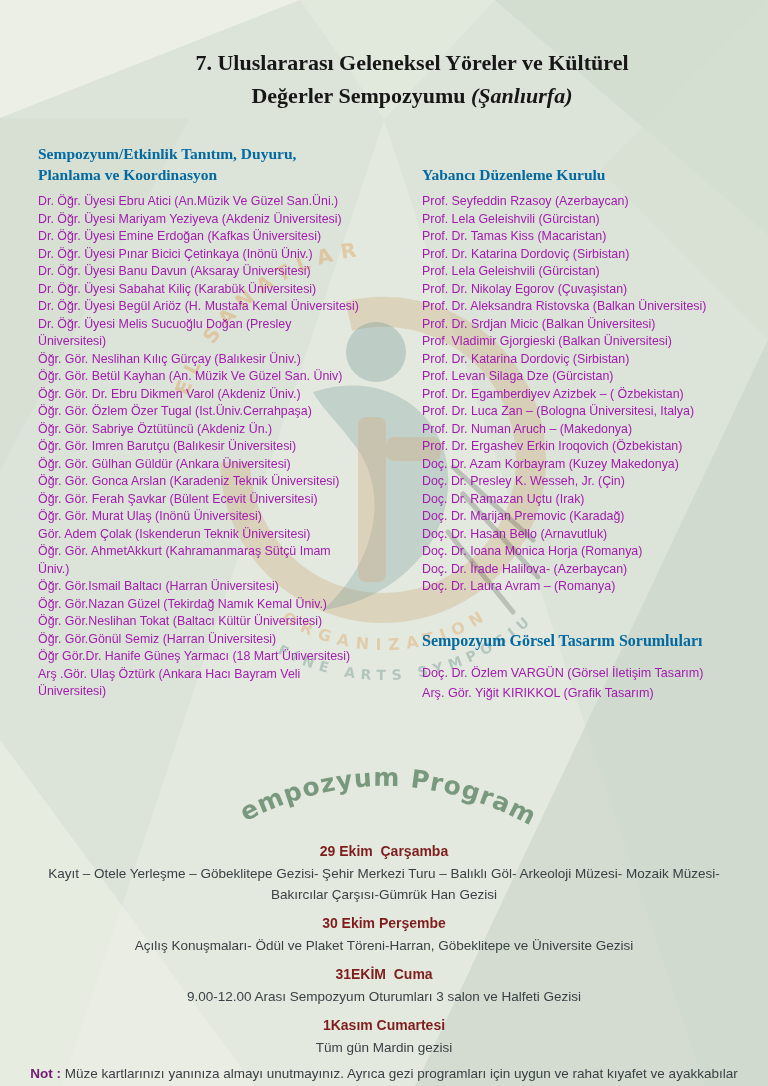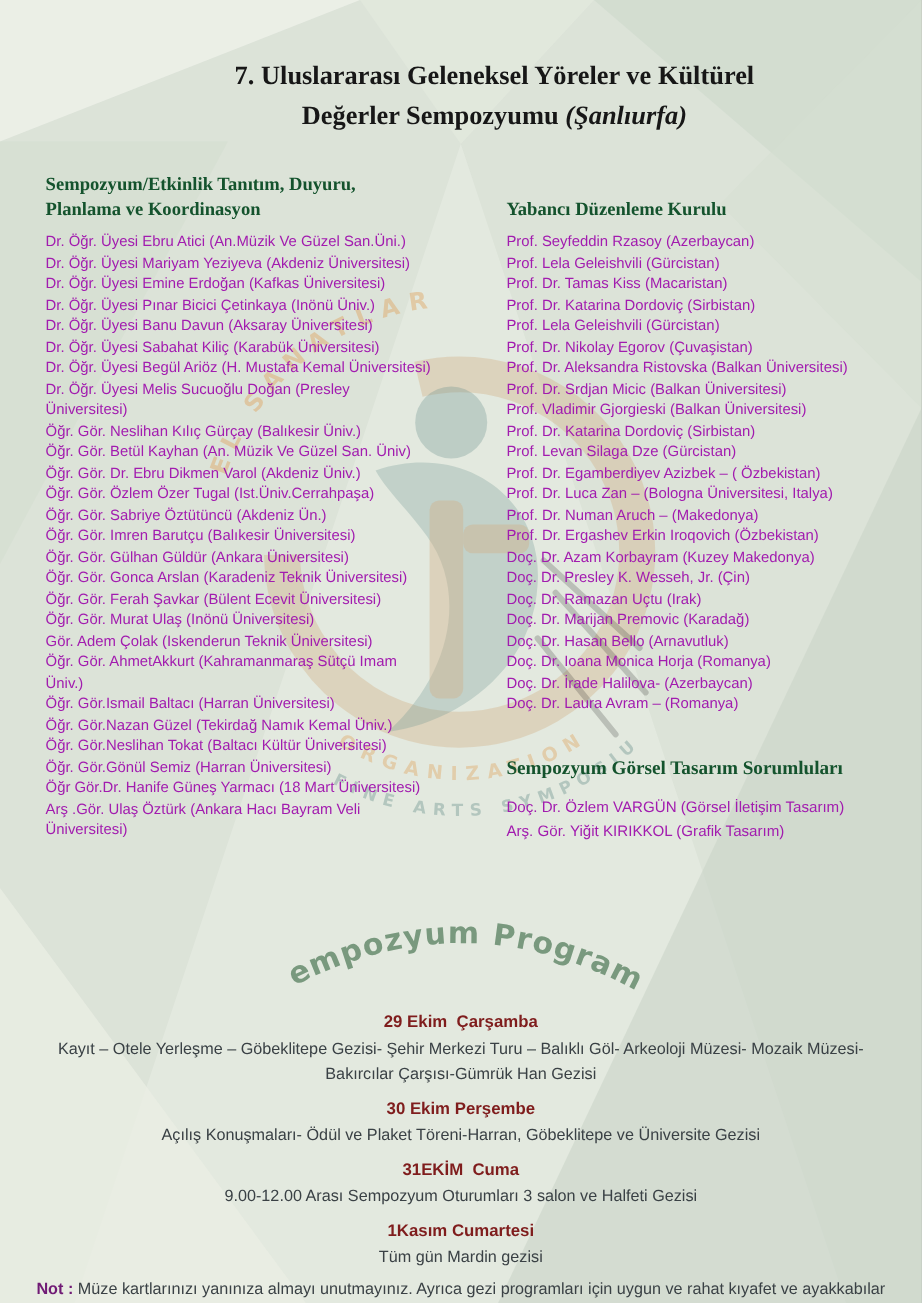--- a/index.html
+++ b/index.html
@@ -13,21 +13,21 @@
              fill:#dfa058;opacity:.42;letter-spacing:8px;}
   .wm-orange-sm{font-family:"DejaVu Sans",sans-serif;font-weight:700;font-size:16px;
              fill:#dfa058;opacity:.38;letter-spacing:7px;}
   .wm-teal{font-family:"DejaVu Sans",sans-serif;font-weight:700;font-size:14px;
              fill:#6d938f;opacity:.40;letter-spacing:6px;}
   .title{position:absolute;top:46px;left:0;width:100%;text-align:center;
          font-family:"Liberation Serif",serif;font-weight:700;font-size:22px;
          line-height:33px;color:#171717;padding-left:28px;}
   .title em{}
   .green-h{font-family:"Liberation Serif",serif;font-weight:700;font-size:15.5px;
-           line-height:21px;color:#14532d;margin:0;}
+           line-height:21px;color:#0369a1;margin:0;}
   .col-left{position:absolute;left:38px;top:143px;width:374px;}
   .col-right{position:absolute;left:422px;top:143px;width:338px;}
   .col-right .first-h{margin-top:21px;}
   .list{margin-top:8px;font-size:12.4px;line-height:17.5px;color:#a21caf;}
   .row{white-space:pre-line;}
   .design-h{margin-top:34px;font-size:16px;}
   .design-list{margin-top:12px;line-height:20px;font-size:12.6px;}
   .arch{position:absolute;left:50%;transform:translateX(-50%);top:752px;}
   .arch text{font-family:"DejaVu Sans",sans-serif;font-weight:700;font-size:25px;
              fill:#79997e;letter-spacing:1px;}

